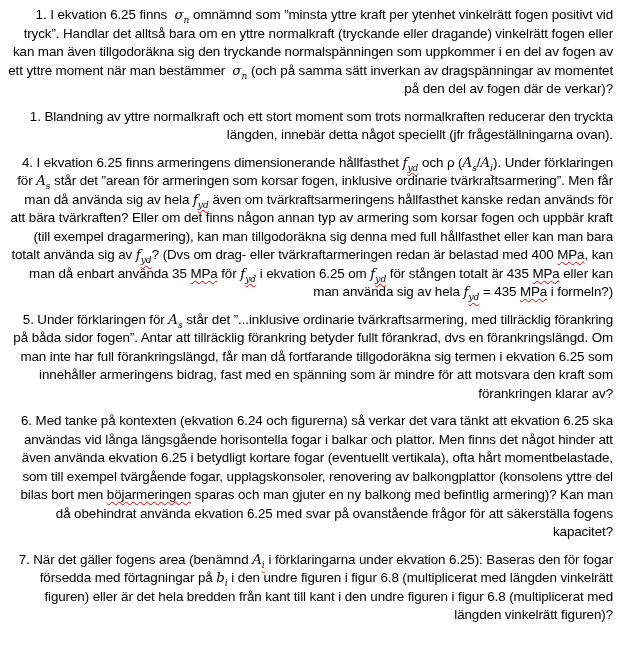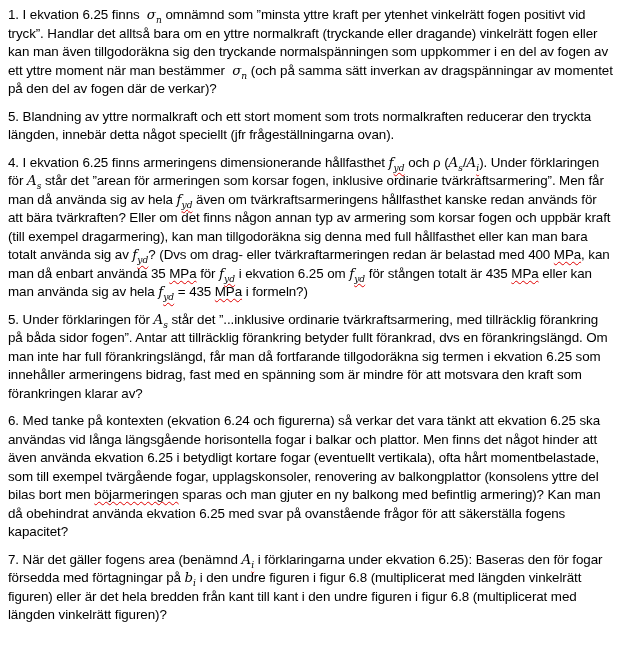--- a/index.html
+++ b/index.html
@@ -11,21 +11,21 @@
     font-family: "Liberation Sans", sans-serif;
     font-size: 13.4px;
     line-height: 18.5px;
     letter-spacing: -0.1px;
     box-sizing: border-box;
     padding: 6px 6px 0 8px;
     overflow: hidden;
   }
   .para {
     margin: 0 0 9px 0;
-    text-align: left;
+    text-align: right;
   }
   .math {
     font-family: "DejaVu Serif", serif;
     font-style: italic;
     letter-spacing: 0;
     white-space: nowrap;
   }
   .math sub {
     font-size: 0.68em;
     line-height: 0;
@@ -40,18 +40,18 @@
     text-decoration-thickness: 1px;
     text-underline-offset: 2px;
     text-decoration-skip-ink: none;
   }
 </style>
 </head>
 <body>
 
 <main>
     <p class="para"><span>1. I ekvation 6.25 finns &nbsp;</span><span class="math"><span>σ</span><sub>n</sub></span><span> omnämnd som ”minsta yttre kraft per ytenhet vinkelrätt fogen positivt vid tryck”. Handlar det alltså bara om en yttre normalkraft (tryckande eller dragande) vinkelrätt fogen eller kan man även tillgodoräkna sig den tryckande normalspänningen som uppkommer i en del av fogen av ett yttre moment när man bestämmer &nbsp;</span><span class="math"><span>σ</span><sub>n</sub></span><span> (och på samma sätt inverkan av dragspänningar av momentet på den del av fogen där de verkar)?</span></p>
-    <p class="para"><span>5. Blandning av yttre normalkraft och ett stort moment som trots normalkraften reducerar den tryckta längden, innebär detta något speciellt (jfr frågeställningarna ovan).</span></p>
+    <p class="para"><span>1. Blandning av yttre normalkraft och ett stort moment som trots normalkraften reducerar den tryckta längden, innebär detta något speciellt (jfr frågeställningarna ovan).</span></p>
     <p class="para"><span>4. I ekvation 6.25 finns armeringens dimensionerande hållfasthet </span><span class="math err"><span>f</span><sub>yd</sub></span><span> och ρ (</span><span class="math"><span>A</span><sub>s</sub></span><span>/</span><span class="math err"><span>A</span><sub>i</sub></span><span>). Under förklaringen för </span><span class="math"><span>A</span><sub>s</sub></span><span> står det ”arean för armeringen som korsar fogen, inklusive ordinarie tvärkraftsarmering”. Men får man då använda sig av hela </span><span class="math err"><span>f</span><sub>yd</sub></span><span> även om tvärkraftsarmeringens hållfasthet kanske redan används för att bära tvärkraften? Eller om det finns någon annan typ av armering som korsar fogen och uppbär kraft (till exempel dragarmering), kan man tillgodoräkna sig denna med full hållfasthet eller kan man bara totalt använda sig av </span><span class="math err"><span>f</span><sub>yd</sub></span><span>? (Dvs om drag- eller tvärkraftarmeringen redan är belastad med 400 </span><span class="sperr">MPa</span><span>, kan man då enbart använda 35 </span><span class="sperr">MPa</span><span> för </span><span class="math err"><span>f</span><sub>yd</sub></span><span> i ekvation 6.25 om </span><span class="math err"><span>f</span><sub>yd</sub></span><span> för stången totalt är 435 </span><span class="sperr">MPa</span><span> eller kan man använda sig av hela </span><span class="math err"><span>f</span><sub>yd</sub></span><span> = 435 </span><span class="sperr">MPa</span><span> i formeln?)</span></p>
     <p class="para"><span>5. Under förklaringen för </span><span class="math"><span>A</span><sub>s</sub></span><span> står det ”...inklusive ordinarie tvärkraftsarmering, med tillräcklig förankring på båda sidor fogen”. Antar att tillräcklig förankring betyder fullt förankrad, dvs en förankringslängd. Om man inte har full förankringslängd, får man då fortfarande tillgodoräkna sig termen i ekvation 6.25 som innehåller armeringens bidrag, fast med en spänning som är mindre för att motsvara den kraft som förankringen klarar av?</span></p>
     <p class="para"><span>6. Med tanke på kontexten (ekvation 6.24 och figurerna) så verkar det vara tänkt att ekvation 6.25 ska användas vid långa längsgående horisontella fogar i balkar och plattor. Men finns det något hinder att även använda ekvation 6.25 i betydligt kortare fogar (eventuellt vertikala), ofta hårt momentbelastade, som till exempel tvärgående fogar, upplagskonsoler, renovering av balkongplattor (konsolens yttre del bilas bort men </span><span class="sperr">böjarmeringen</span><span> sparas och man gjuter en ny balkong med befintlig armering)? Kan man då obehindrat använda ekvation 6.25 med svar på ovanstående frågor för att säkerställa fogens kapacitet?</span></p>
     <p class="para"><span>7. När det gäller fogens area (benämnd </span><span class="math err"><span>A</span><sub>i</sub></span><span> i förklaringarna under ekvation 6.25): Baseras den för fogar försedda med förtagningar på </span><span class="math"><span>b</span><sub>i</sub></span><span> i den undre figuren i figur 6.8 (multiplicerat med längden vinkelrätt figuren) eller är det hela bredden från kant till kant i den undre figuren i figur 6.8 (multiplicerat med längden vinkelrätt figuren)?</span></p>
   </main>
 
 </body></html>

